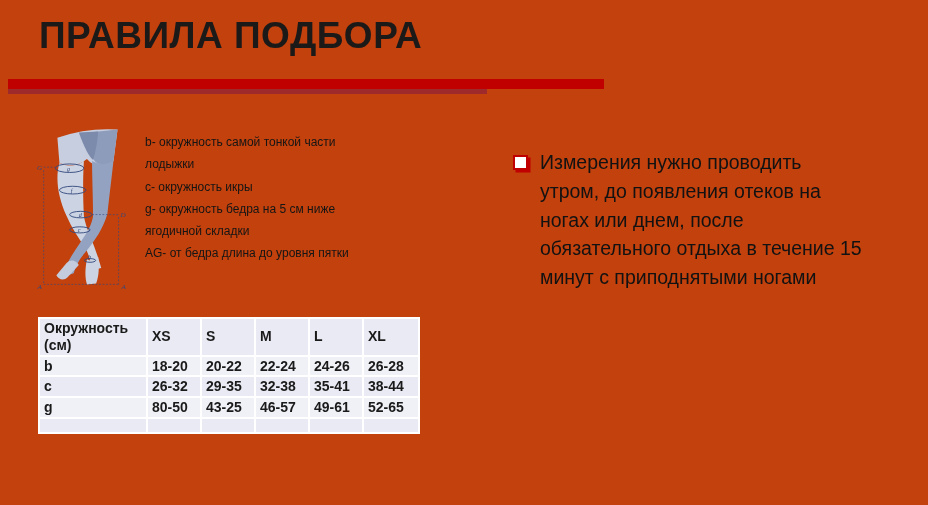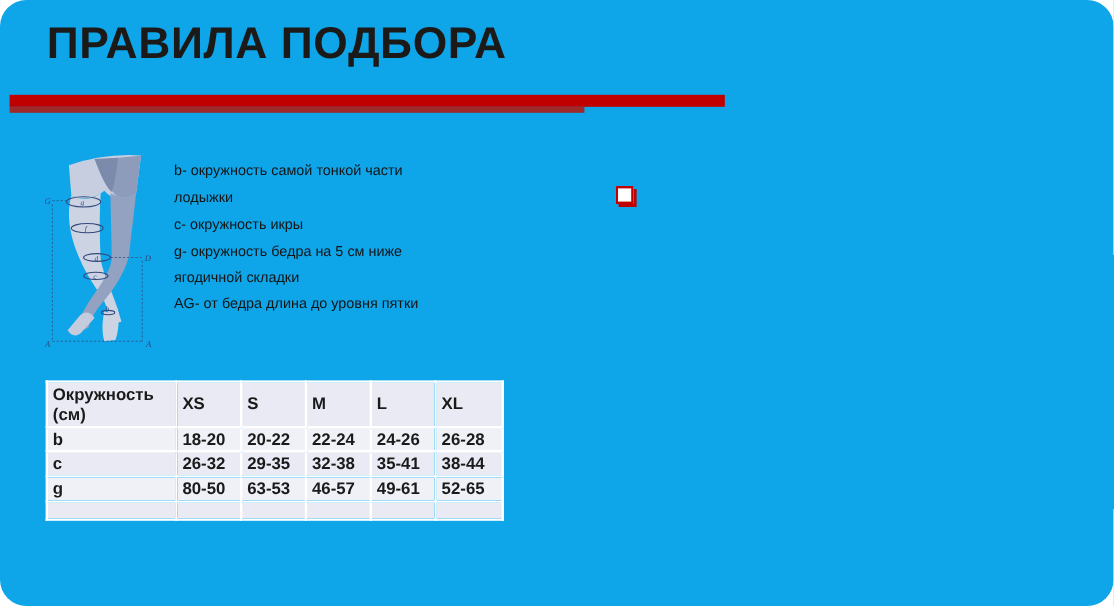--- a/index.html
+++ b/index.html
@@ -1,18 +1,18 @@
 <!DOCTYPE html>
 <html style="--accent: #c00000; --accent-dark: #9e2a2b; --row: #e9eaf3; --row-alt: #f0f1f7;"><head>
 <meta charset="utf-8">
 <style>
   html,body{margin:0;padding:0;background:#fff;}
   .slide{
-    position:relative;width:928px;height:505px;background:#0ea5e9;overflow:hidden;
-    font-family:"Liberation Sans","DejaVu Sans",sans-serif;color:#161514;border-radius:22px;
+    position:relative;width:928px;height:505px;background:#c2410c;overflow:hidden;
+    font-family:"Liberation Sans","DejaVu Sans",sans-serif;color:#161514;
   }
   .slide-title{
     position:absolute;left:39px;top:15px;margin:0;
     font-size:37px;font-weight:bold;letter-spacing:.5px;color:#1c1a19;
   }
   .bar-main{position:absolute;left:8px;top:79px;width:596px;height:10px;background:var(--accent,#c00000);}
   .bar-sub{position:absolute;left:8px;top:89px;width:479px;height:5px;background:var(--accent-dark,#9e2a2b);}
 
   .legs-figure{position:absolute;left:36px;top:126px;width:106px;height:168px;margin:0;}
   .legs-figure svg{display:block;width:100%;height:100%;}
@@ -100,20 +100,25 @@
 
   <div class="measure-desc">b- окружность самой тонкой части
 лодыжки
 c- окружность икры
 g- окружность бедра на 5 см ниже
 ягодичной складки
 AG- от бедра длина до уровня пятки</div>
 
   <div class="note">
     <span class="note-bullet"></span>
+    <p class="note-text">Измерения нужно проводить
+утром, до появления отеков на
+ногах или днем, после
+обязательного отдыха в течение 15
+минут с приподнятыми ногами</p>
   </div>
 
   <table class="size-table">
     <colgroup>
       <col style="width:108px">
         <col style="width:54px">
         <col style="width:54px">
       <col style="width:54px">
         <col style="width:54px">
         <col style="width:56px">
@@ -141,21 +146,21 @@
           <th>c</th>
           <td>26-32</td>
           <td>29-35</td>
           <td>32-38</td>
           <td>35-41</td>
           <td>38-44</td>
         </tr>
         <tr class="alt">
           <th>g</th>
           <td>80-50</td>
-          <td>63-53</td>
+          <td>43-25</td>
           <td>46-57</td>
           <td>49-61</td>
           <td>52-65</td>
         </tr>
         <tr class="spacer">
           <th></th>
           <td></td>
           <td></td>
           <td></td>
           <td></td>

